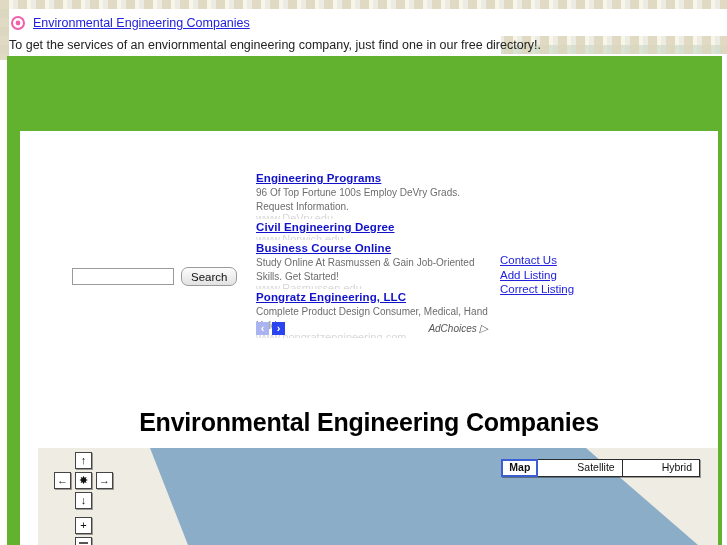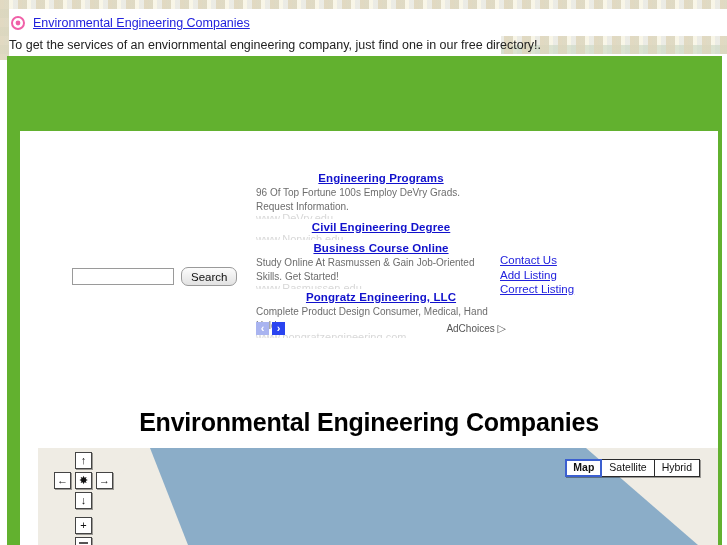--- a/index.html
+++ b/index.html
@@ -108,21 +108,20 @@
   }
   .ad-unit { margin-bottom: 1px; }
   .ad-title {
     display:block;
     color:#1111cc;
     font-size:11.5px;
     font-weight:bold;
     text-decoration:underline;
     line-height:15px;
     letter-spacing:.1px;
-    text-align:center;
   }
   .ad-desc {
     color:#6d6d6d;
     font-size:10px;
     line-height:14px;
     width:236px;
   }
   .ad-url {
     color:#d8d8d8;
     font-size:11px;
@@ -139,23 +138,24 @@
     height:16px;
   }
   .ad-nav {
     position:absolute; top:0; width:13px; height:13px;
     display:flex; align-items:center; justify-content:center;
     font-size:11px; line-height:13px; font-weight:bold; color:#ffffff;
   }
   #ad-prev { left:0; background:#a9b4f0; }
   #ad-next { left:16px; background:#2a44f0; }
   #adchoices {
-    position:absolute; right:0; top:0;
+    position:absolute; right:18px; top:0;
     color:#555555; font-size:10px; line-height:13px;
     white-space:nowrap;
+    font-style:italic;
   }
   #adchoices .ac-glyph { font-size:11px; }
 
   
   #search-row {
     position:absolute;
     left:52px; top:136px;
     display:flex; align-items:center;
   }
   #search-input {
@@ -252,20 +252,21 @@
     box-shadow:1px 1px 0 rgba(0,0,0,.35);
   }
   .mt-btn {
     padding:1px 7px 2px 7px;
     font-size:10.5px;
     line-height:13px;
     color:#111111;
     border-right:1px solid #2b2b2b;
     background:#ffffff;
     white-space:nowrap;
+    margin-left:32px;
   }
   .mt-btn:last-child { border-right:none; }
   .mt-btn.selected {
     font-weight:bold;
     border:2px solid #3b5fd0;
     padding:0 6px 1px 6px;
     margin:-1px 0 -1px -1px;
   }
 </style>
 </head>

